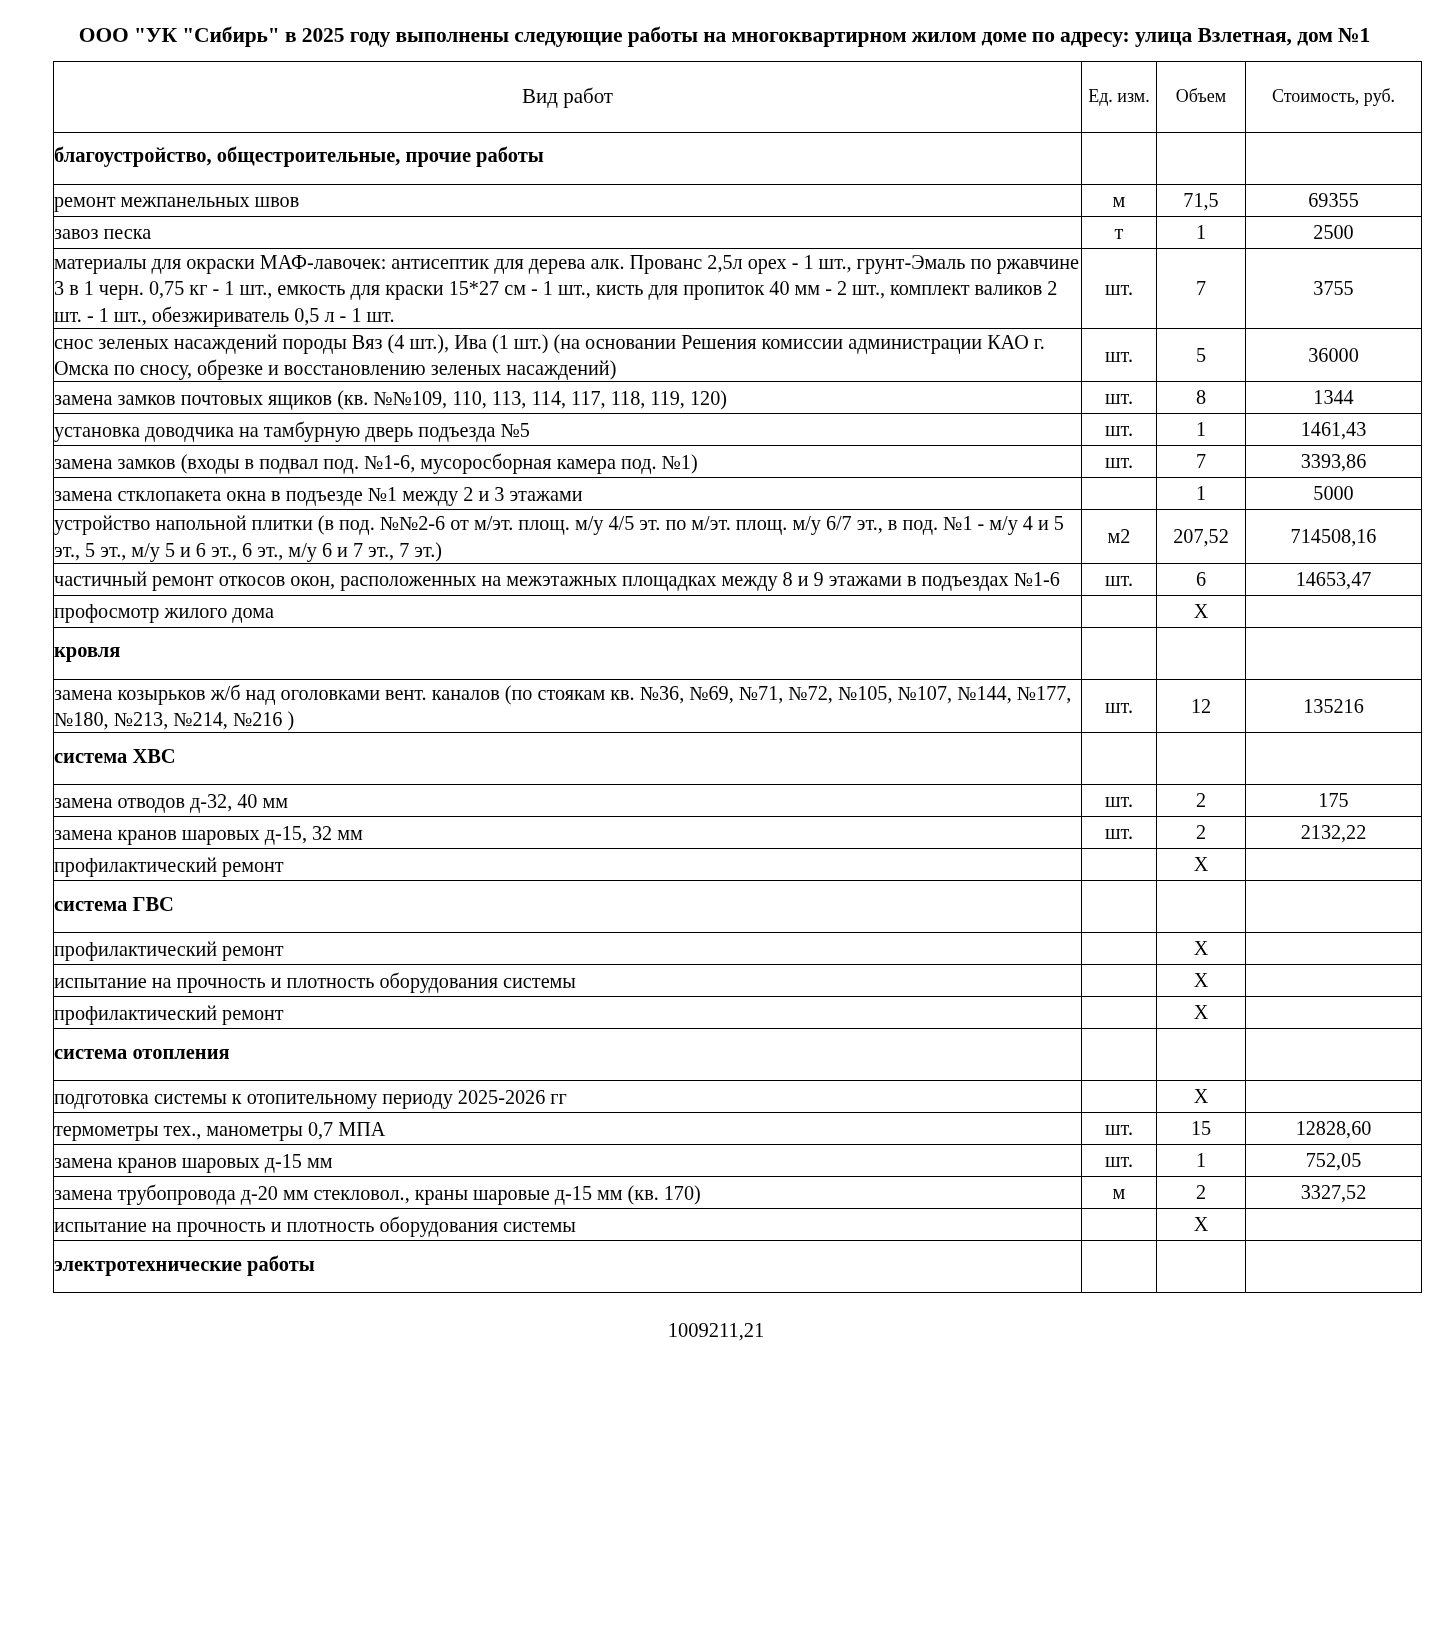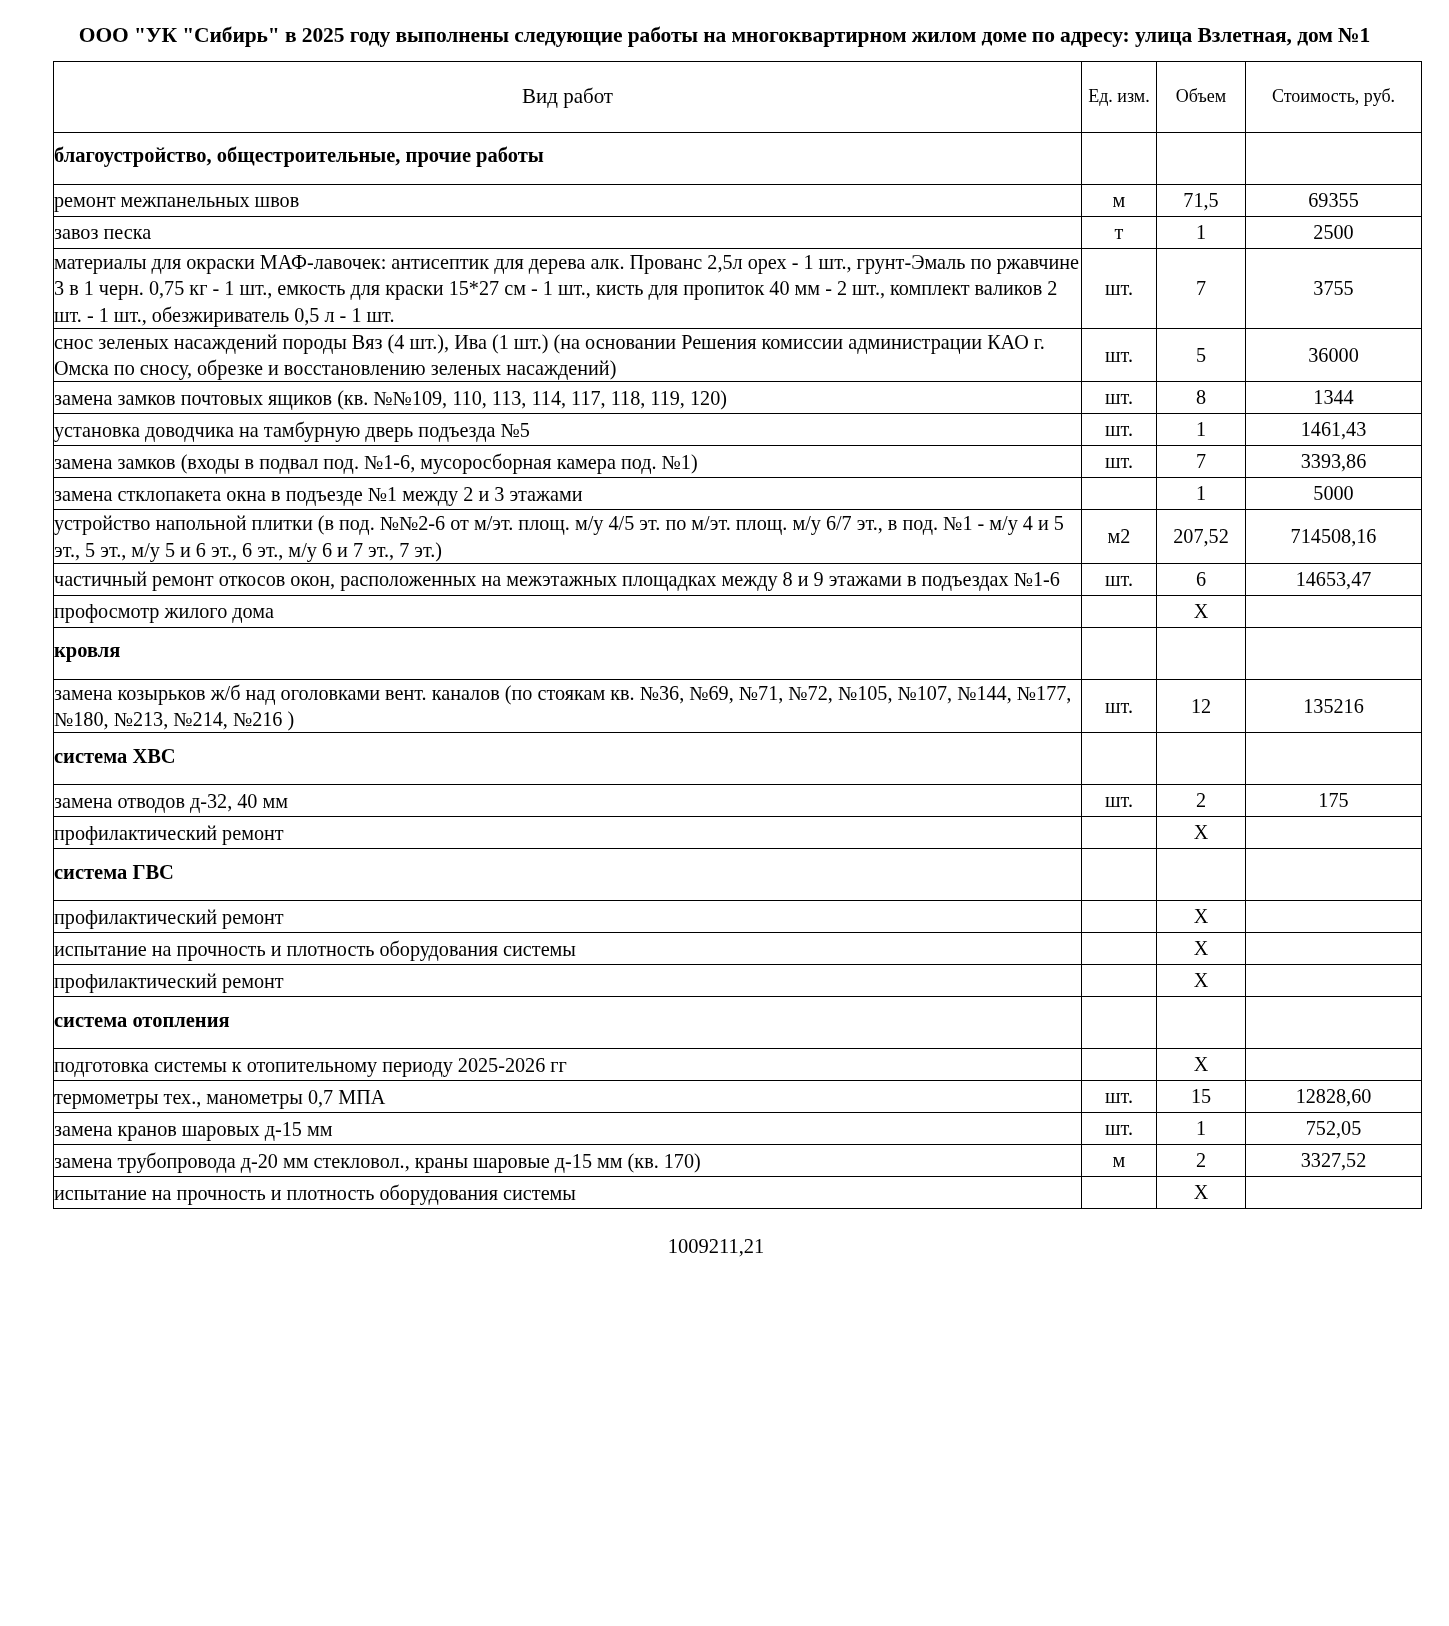--- a/index.html
+++ b/index.html
@@ -198,20 +198,26 @@
           <td class="vol"></td>
           <td class="cost"></td>
         </tr>
         <tr class="r-single">
           <td class="name">замена отводов д-32, 40 мм</td>
           <td class="unit">шт.</td>
           <td class="vol">2</td>
           <td class="cost">175</td>
         </tr>
         <tr class="r-single">
+          <td class="name">замена кранов шаровых д-15, 32 мм</td>
+          <td class="unit">шт.</td>
+          <td class="vol">2</td>
+          <td class="cost">2132,22</td>
+        </tr>
+        <tr class="r-single">
           <td class="name">профилактический ремонт</td>
           <td class="unit"></td>
           <td class="vol">X</td>
           <td class="cost"></td>
         </tr>
         <tr class="r-single">
           <td class="name section">система ГВС</td>
           <td class="unit"></td>
           <td class="vol"></td>
           <td class="cost"></td>
@@ -263,18 +269,24 @@
           <td class="unit">м</td>
           <td class="vol">2</td>
           <td class="cost">3327,52</td>
         </tr>
         <tr class="r-single">
           <td class="name">испытание на прочность и плотность оборудования системы</td>
           <td class="unit"></td>
           <td class="vol">X</td>
           <td class="cost"></td>
         </tr>
+        <tr class="r-single">
+          <td class="name section">электротехнические работы</td>
+          <td class="unit"></td>
+          <td class="vol"></td>
+          <td class="cost"></td>
+        </tr>
       </tbody>
   </table>
 
   <div class="total-line">1009211,21</div>
 
 </div>
 
 </body></html>

